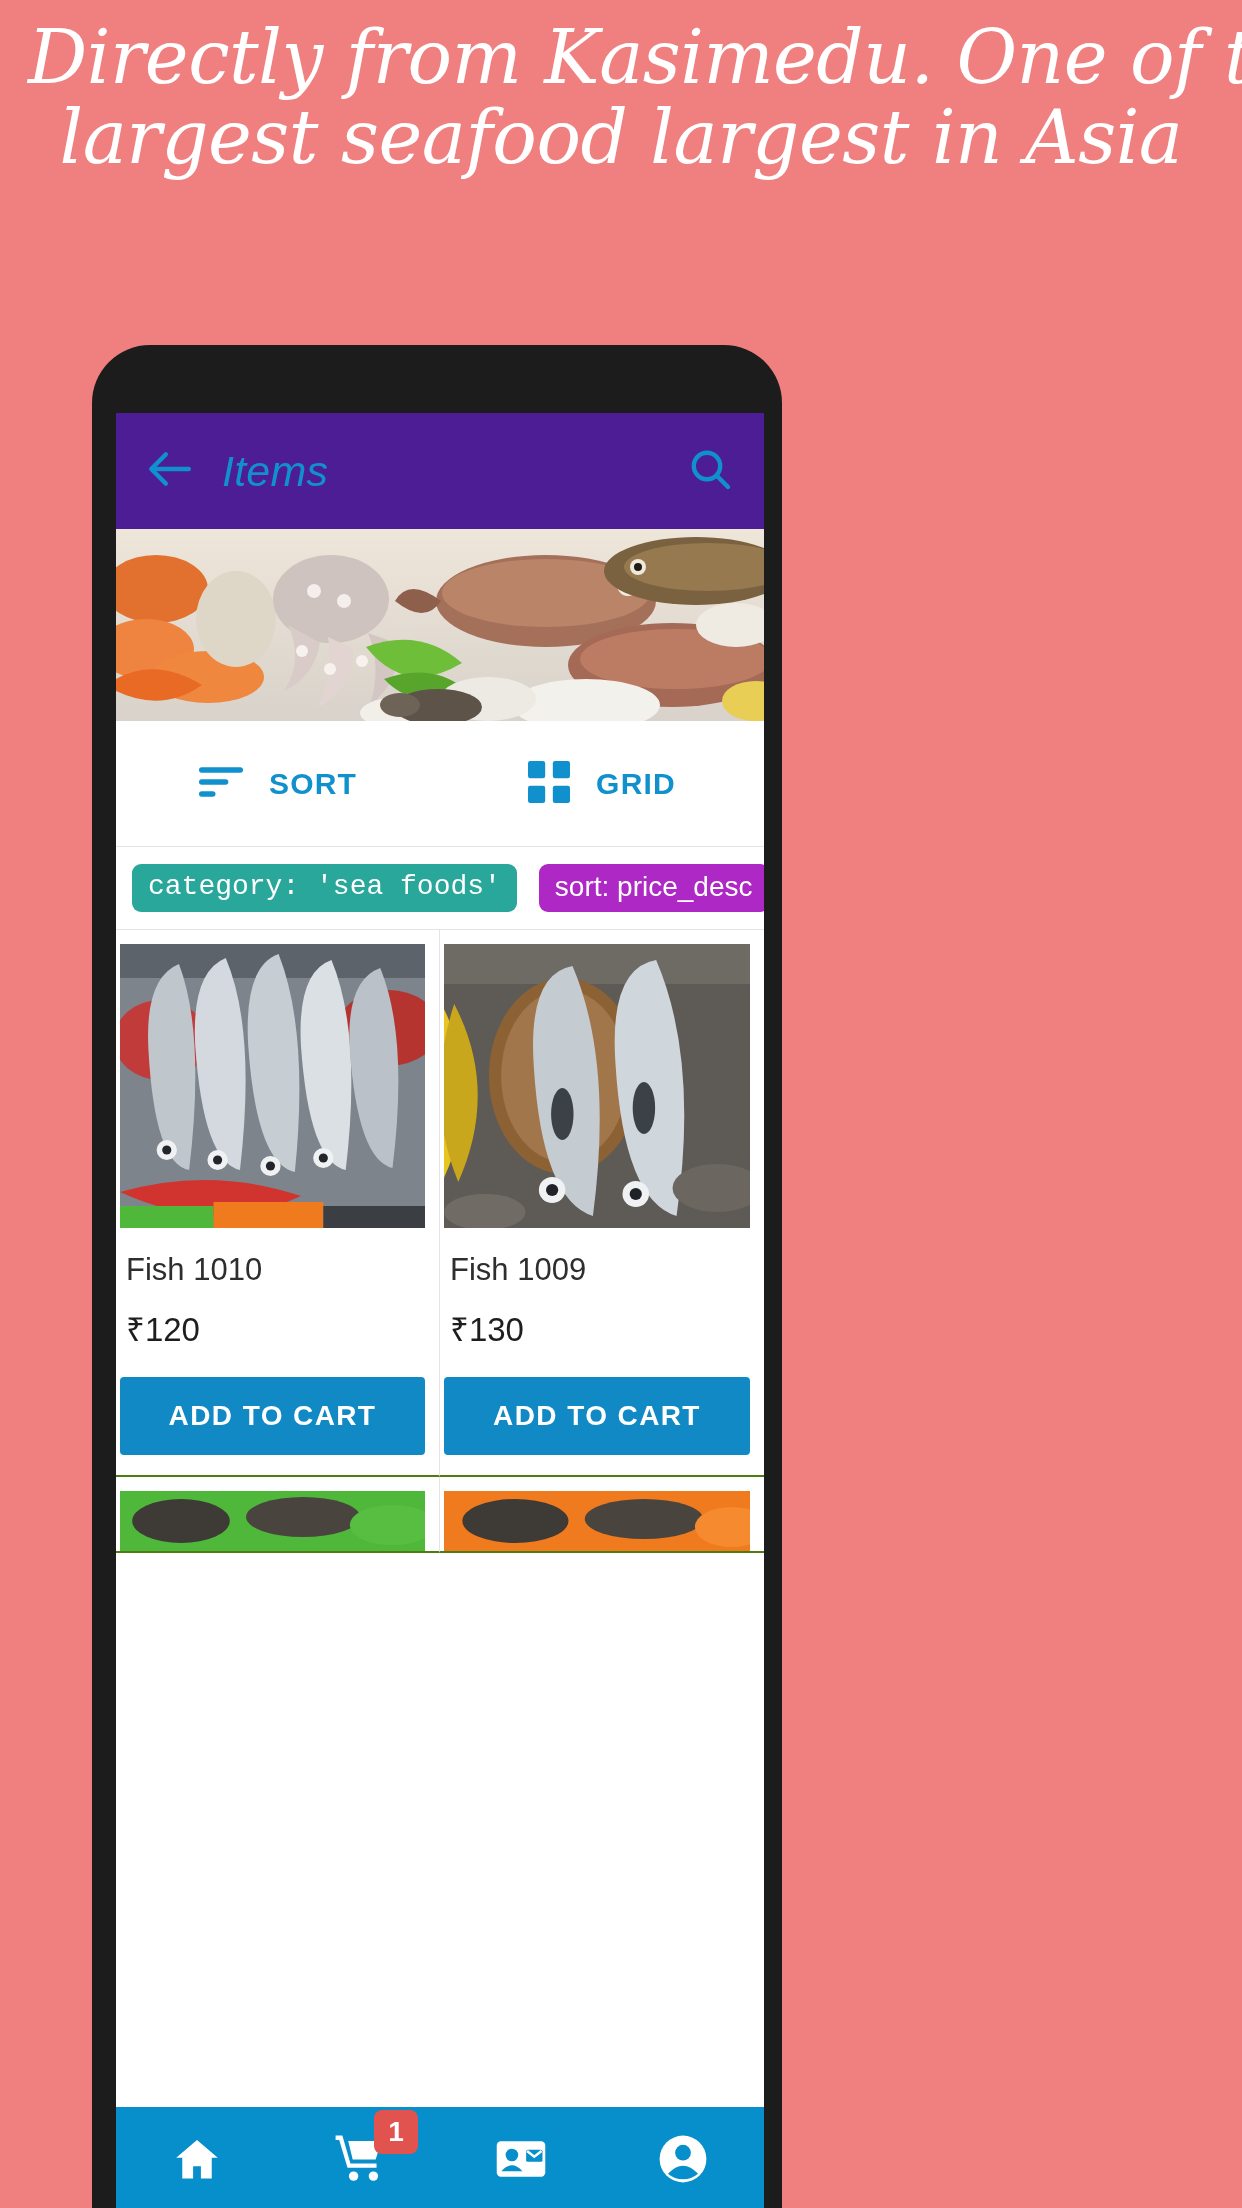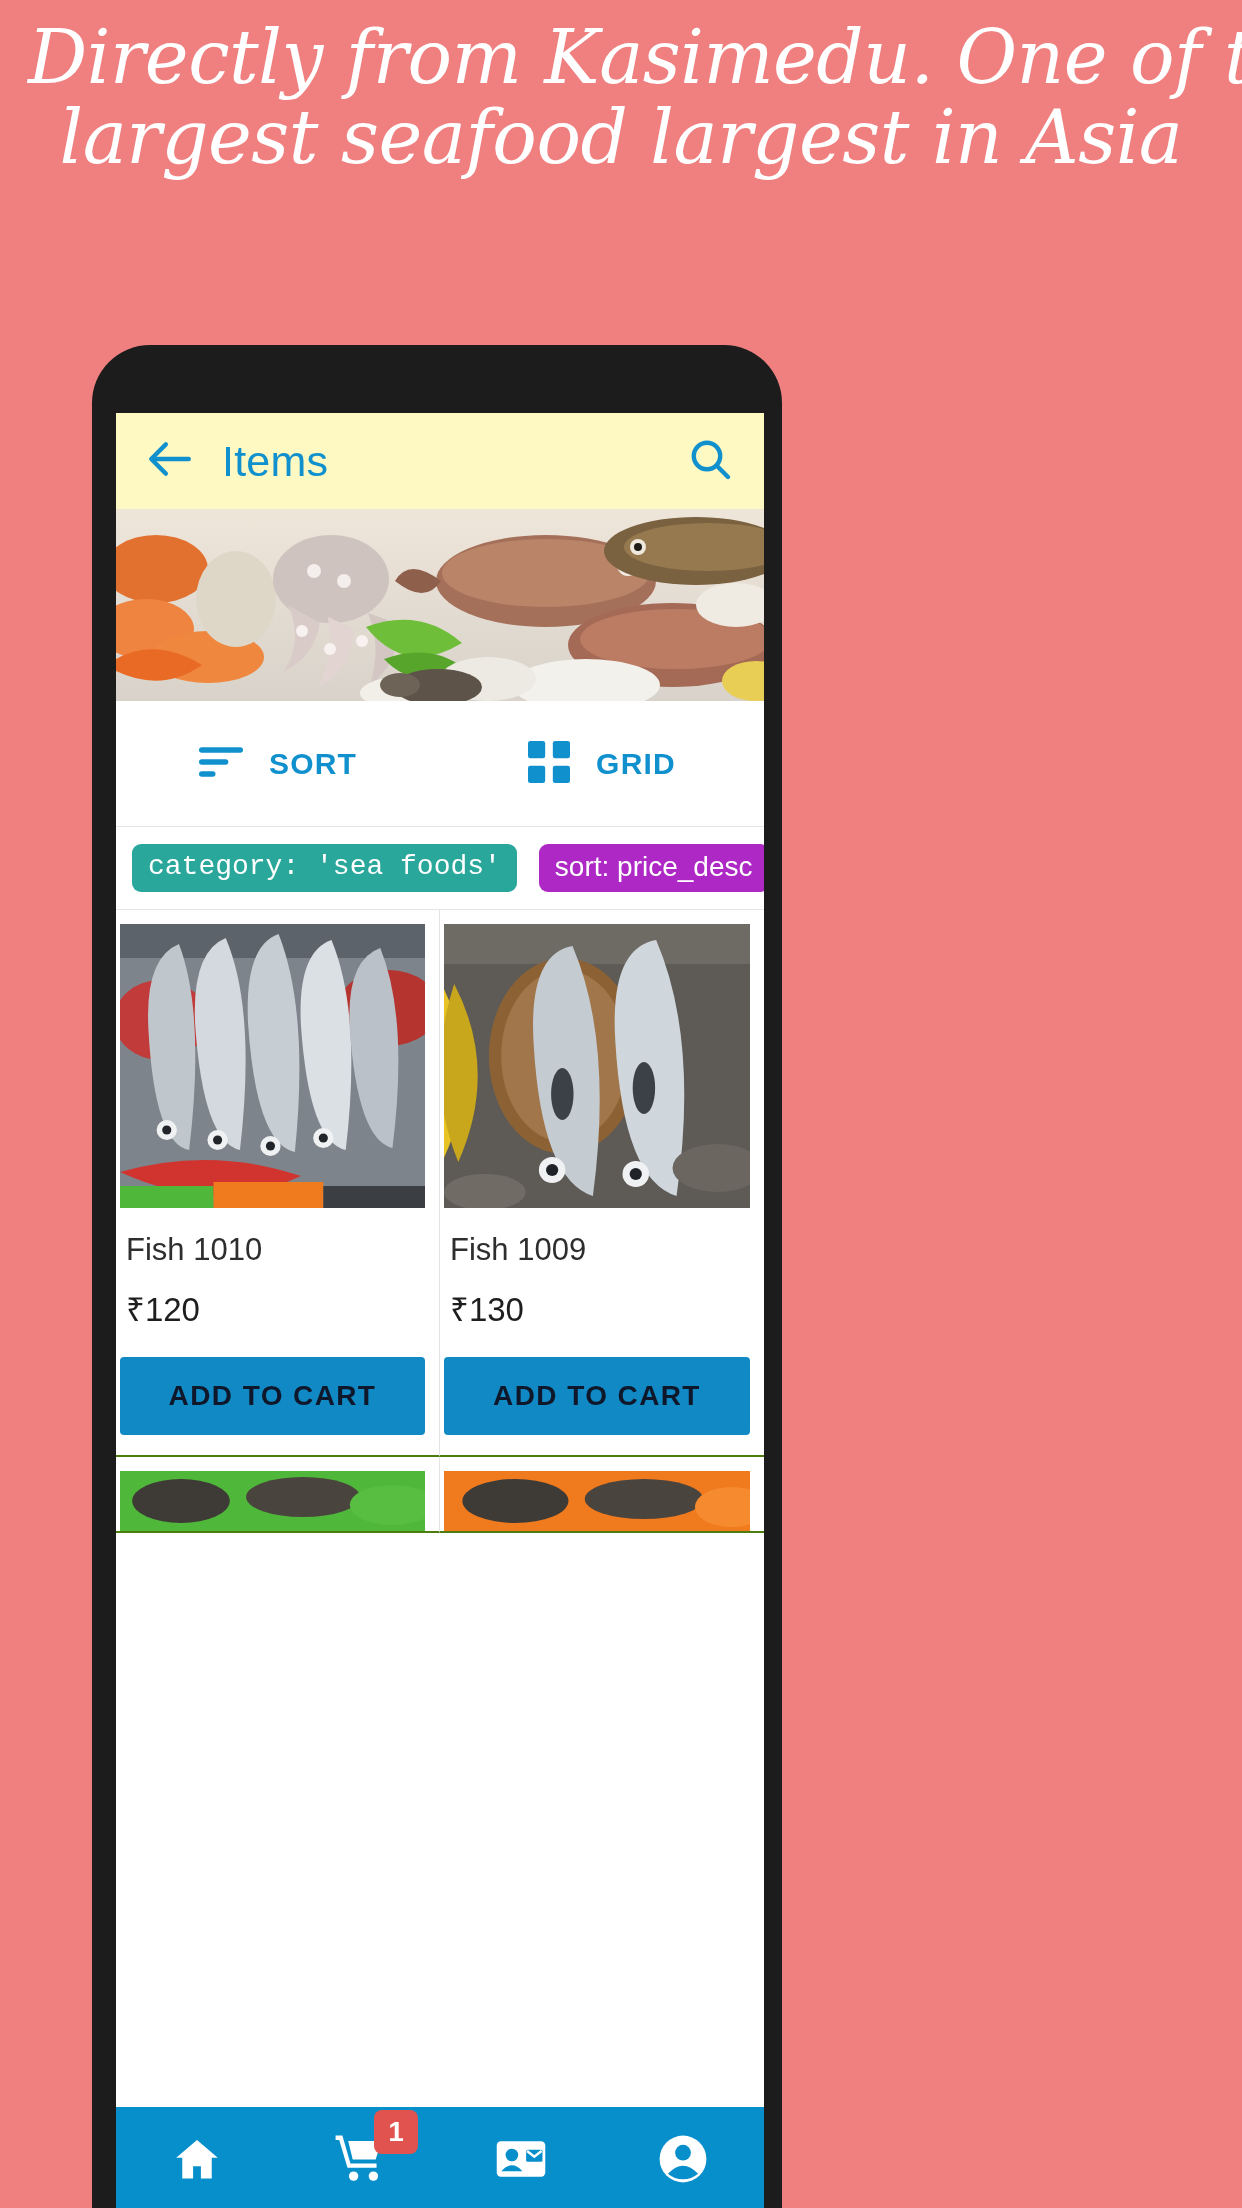--- a/index.html
+++ b/index.html
@@ -48,26 +48,27 @@
     left: 24px;
     top: 68px;
     width: 648px;
     height: 1802px;
     background: #FFFFFF;
     overflow: hidden;
   }
 
   
   .appbar {
-    height: 96px;
-    background: #fef9c3;
+    height: 116px;
+    background: #4c1d95;
     display: flex;
     align-items: center;
     padding: 0 26px;
     position: relative;
+    font-style: italic;
   }
   .back-btn {
     width: 56px; height: 56px;
     display: flex; align-items: center; justify-content: center;
     flex: 0 0 auto;
   }
   .appbar-title {
     color: #1190CE;
     font-size: 43px;
     font-weight: 400;
@@ -167,21 +168,21 @@
     color: #1E1E1E;
     margin: 18px 0 0 6px;
   }
   .card-btn {
     margin-top: 26px;
     width: 100%;
     height: 78px;
     background: #1189C4;
     border: none;
     border-radius: 4px;
-    color: #0f172a;
+    color: #ffffff;
     font-size: 28px;
     font-weight: 700;
     letter-spacing: 1.4px;
     font-family: "Liberation Sans", sans-serif;
     display: flex;
     align-items: center;
     justify-content: center;
   }
 
   

